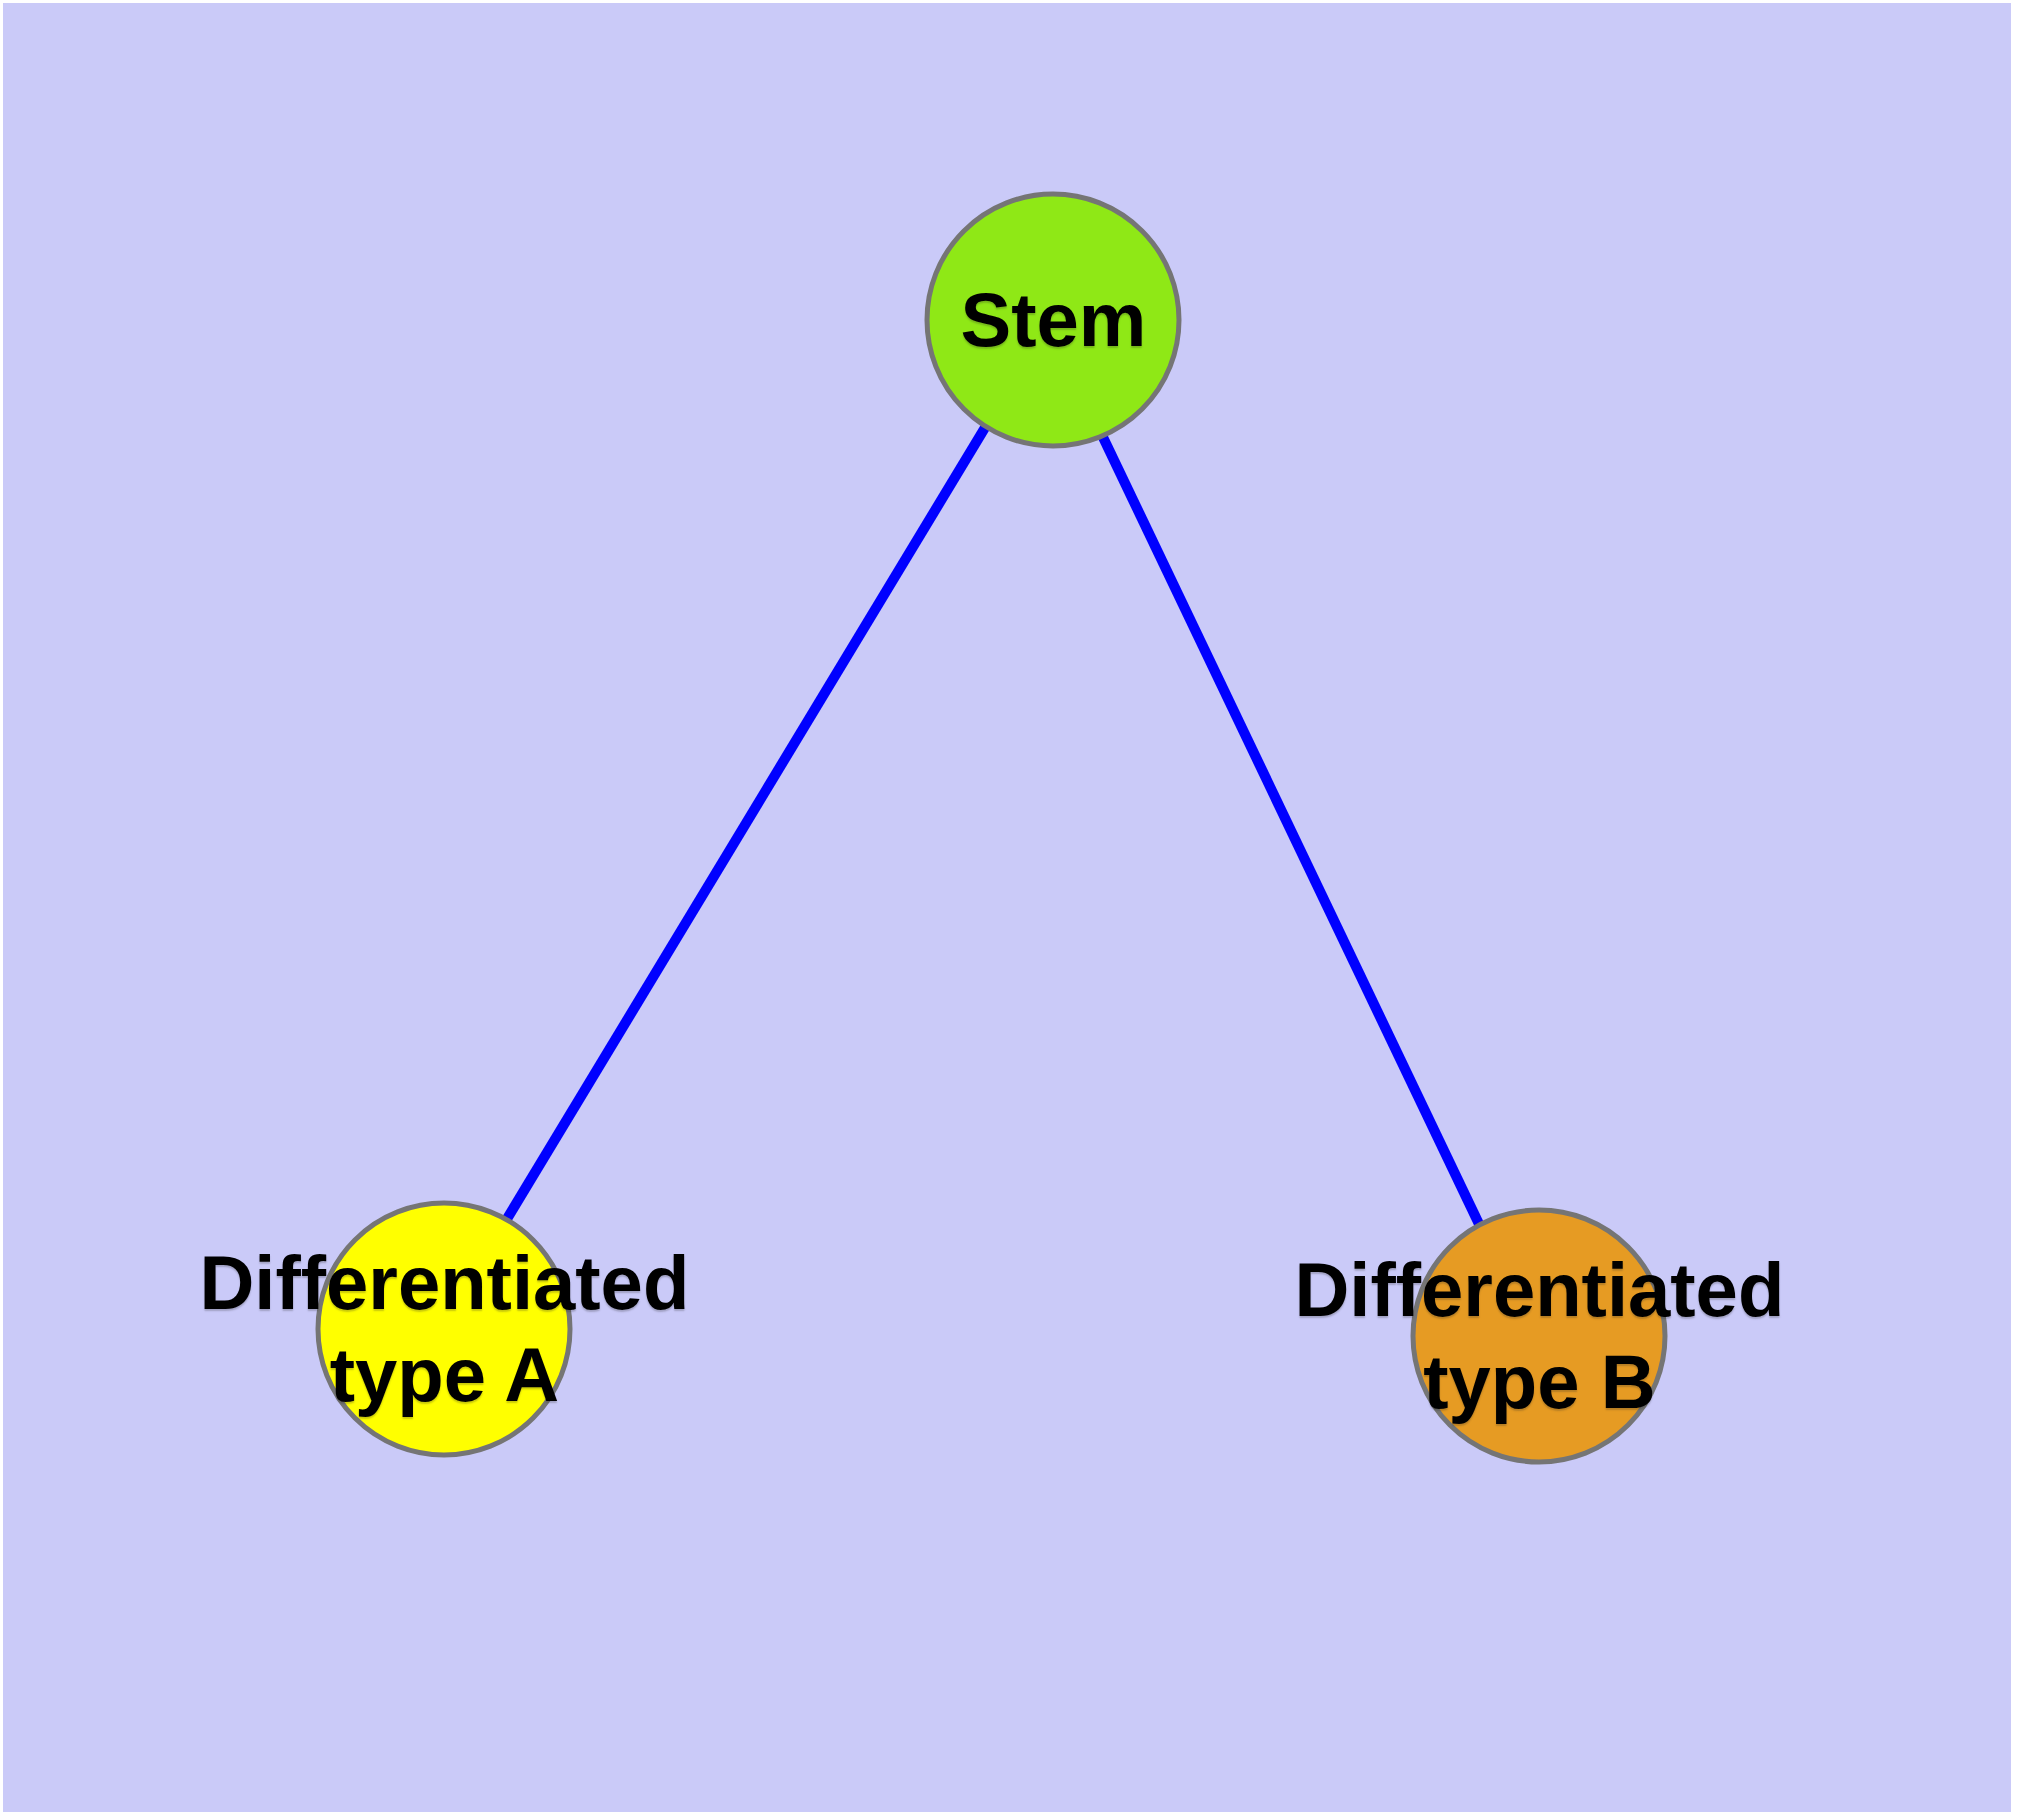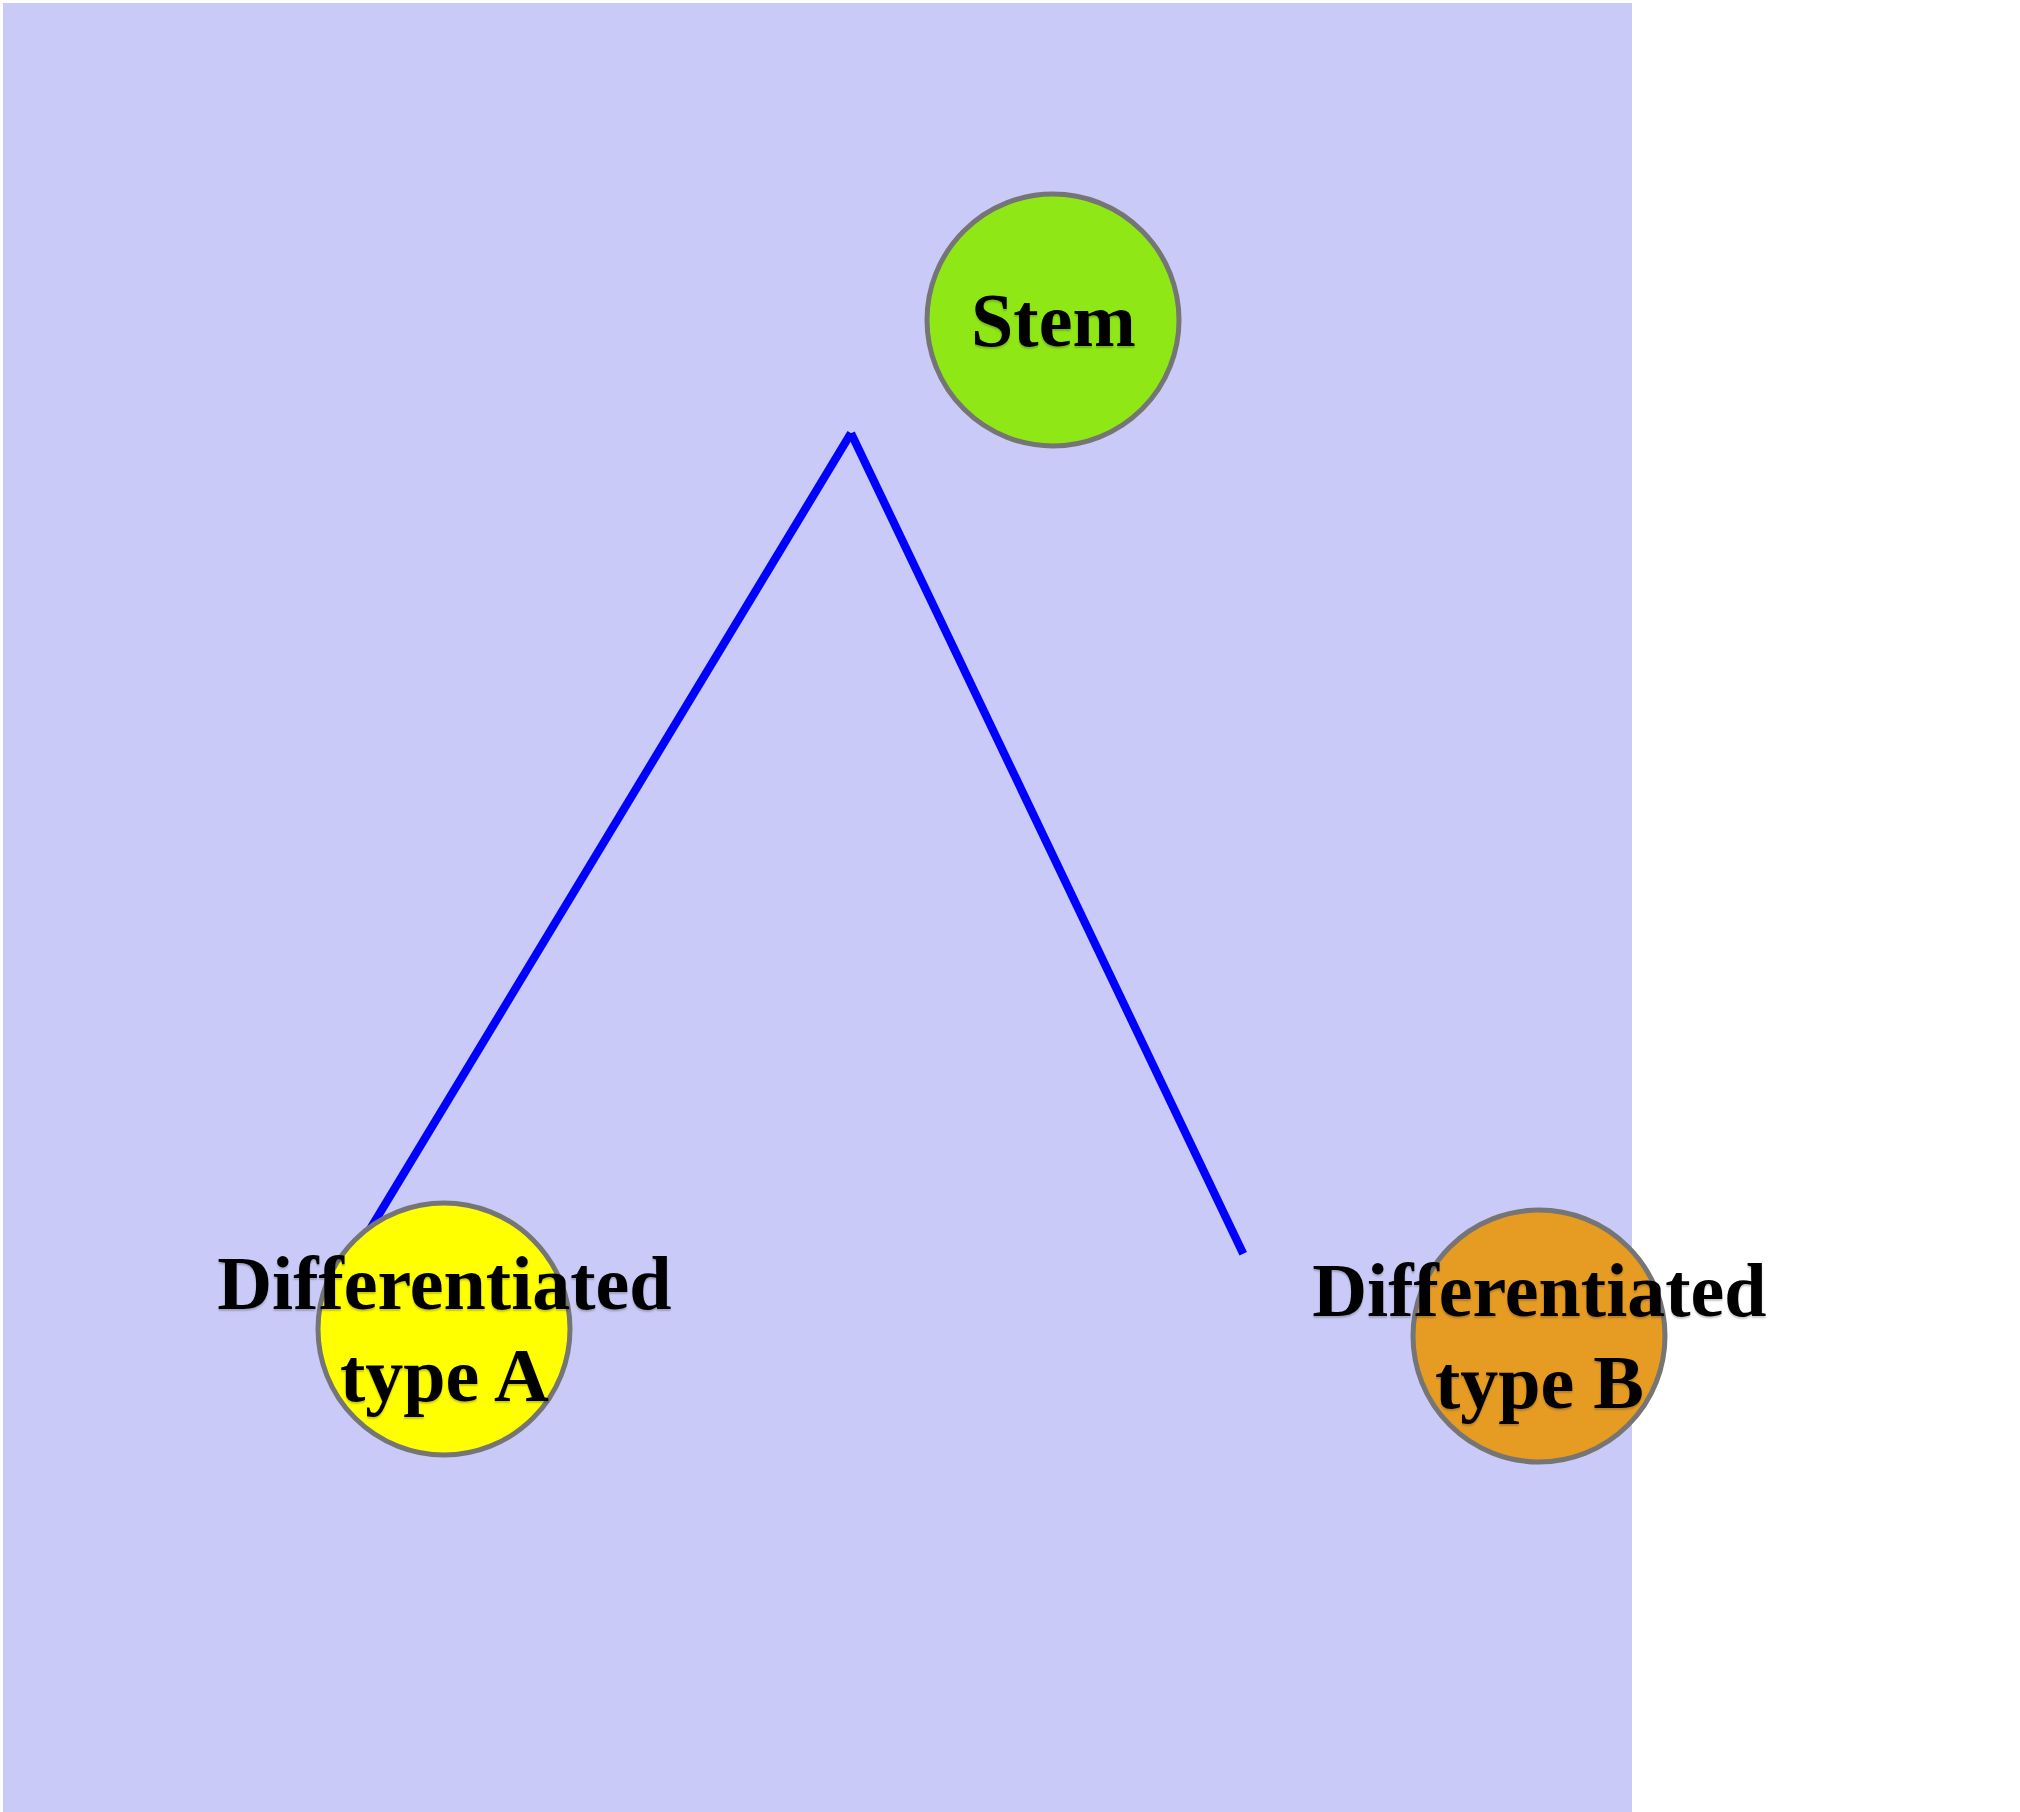--- a/index.html
+++ b/index.html
@@ -8,23 +8,22 @@
     width: 2021px;
     height: 1812px;
     background: #ffffff;
     overflow: hidden;
     font-family: "Liberation Sans", sans-serif;
   }
   .canvas {
     position: absolute;
     left: 3.4px;
     top: 3.4px;
-    width: 1629px;
+    width: 2008px;
     height: 1809px;
-    font-family: Liberation Serif, serif;
   }
   .edges-layer {
     position: absolute;
     left: 0;
     top: 0;
     width: 100%;
     height: 100%;
   }
   .node {
     position: absolute;

